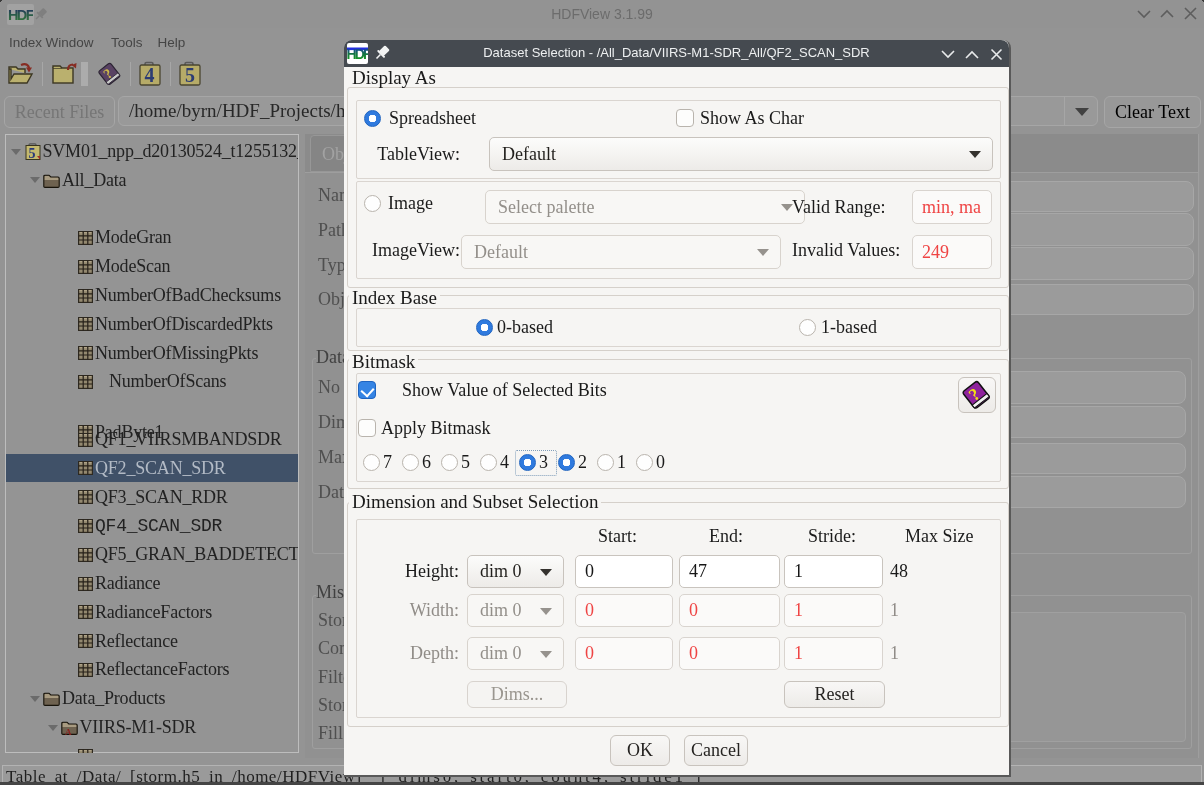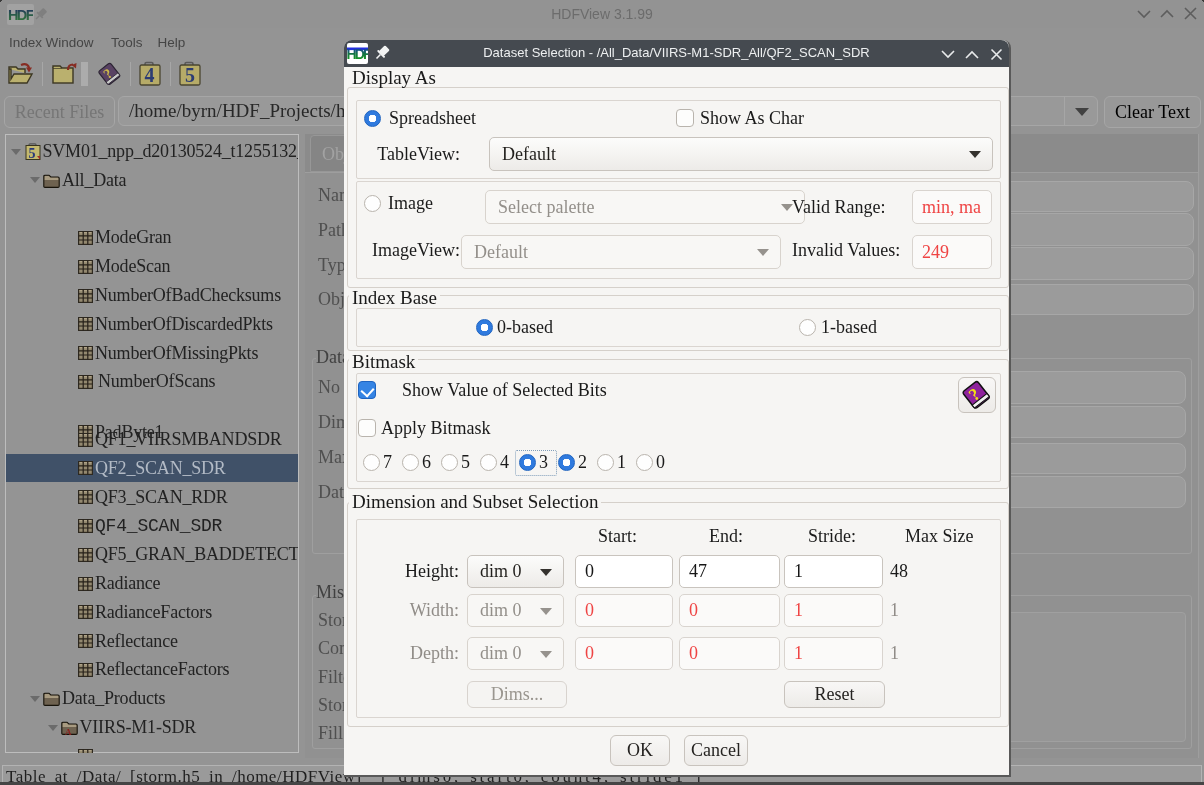--- a/index.html
+++ b/index.html
@@ -196,21 +196,21 @@
       </svg>
       <span class="txt" style="margin-left:2px;">NumberOfMissingPkts</span>
     </div>
   <div class="trow" style="top:367.9px;">
       <span style="width:72px;flex:none;"></span>
       <svg width="15" height="14" viewBox="0 0 15 14" style="flex:none">
         <rect x="0.6" y="0.6" width="13.8" height="12.8" fill="#93886f" stroke="#2e2920" stroke-width="1.2"></rect>
         <path d="M0.6 4.8 L14.4 4.8 M0.6 9 L14.4 9 M5.2 0.6 L5.2 13.4 M9.8 0.6 L9.8 13.4" stroke="#262019" stroke-width="1.2"></path>
         <path d="M1.4 1.6 L4.2 1.6 M6 1.6 L9 1.6 M10.6 1.6 L13.6 1.6" stroke="#b0a489" stroke-width="1.4"></path>
       </svg>
-      <span class="txt" style="margin-left:5px;">NumberOfScans</span>
+      <span class="txt" style="margin-left:16px;">NumberOfScans</span>
     </div>
   <div class="trow" style="top:418px;text-align:right;">
       <span style="width:72px;flex:none;"></span>
       <svg width="15" height="14" viewBox="0 0 15 14" style="flex:none">
         <rect x="0.6" y="0.6" width="13.8" height="12.8" fill="#93886f" stroke="#2e2920" stroke-width="1.2"></rect>
         <path d="M0.6 4.8 L14.4 4.8 M0.6 9 L14.4 9 M5.2 0.6 L5.2 13.4 M9.8 0.6 L9.8 13.4" stroke="#262019" stroke-width="1.2"></path>
         <path d="M1.4 1.6 L4.2 1.6 M6 1.6 L9 1.6 M10.6 1.6 L13.6 1.6" stroke="#b0a489" stroke-width="1.4"></path>
       </svg>
       <span class="txt" style="margin-left:2px;">PadByte1</span>
     </div>

